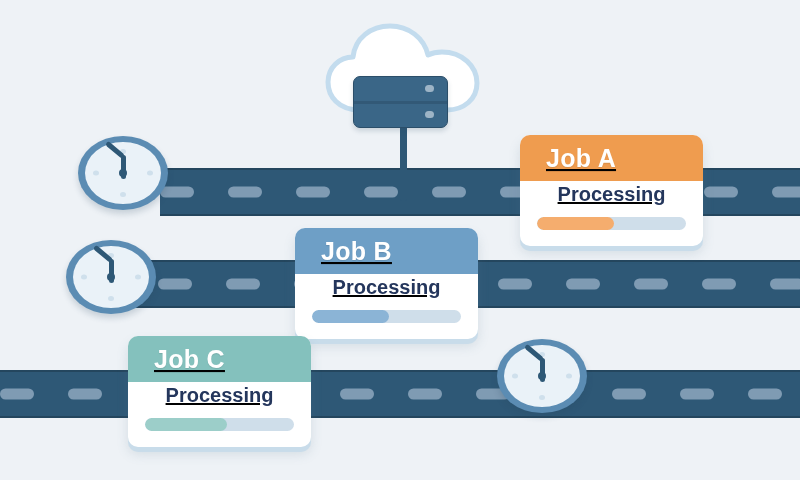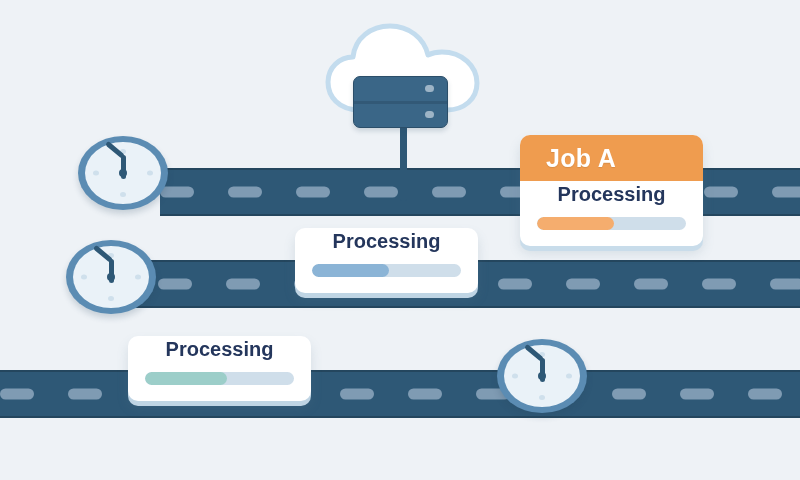--- a/index.html
+++ b/index.html
@@ -45,21 +45,21 @@
   .clock .hand{position:absolute;background:#2e5876;border-radius:3px;transform-origin:bottom center;}
   .clock .hour{width:5px;height:24px;left:50%;top:13px;margin-left:-2.5px;}
   .clock .minute{width:5px;height:22px;left:50%;top:15px;margin-left:-2.5px;
         transform-origin:top center;transform:rotate(130deg);}
   .clock .cap{position:absolute;left:50%;top:50%;width:8px;height:8px;margin:-4px 0 0 -4px;
         border-radius:50%;background:#2e5876;}
 
   
   .card{position:absolute;width:183px;border-radius:10px;background:#ffffff;
         box-shadow:0 5px 0 0 rgba(199,219,234,.95), 0 7px 12px rgba(90,120,145,.18);
-        overflow:hidden;}
+        overflow:hidden;text-decoration:underline;}
   .card .hdr{height:46px;display:flex;align-items:center;padding:0 0 0 26px;box-sizing:border-box;}
   .card .hdr-title{color:#ffffff;font-size:25px;font-weight:bold;letter-spacing:.3px;
         text-shadow:0 1px 1px rgba(0,0,0,.10);}
   .card .body{padding:2px 17px 16px 17px;}
   .card .status{color:#24365c;font-size:20px;font-weight:bold;text-align:center;margin-bottom:11px;}
   .card .track{height:13px;border-radius:7px;background:#cfdeea;overflow:hidden;}
   .card .fill{height:100%;border-radius:7px;}
 
   .card-a .hdr{background:#ef9c4f;}
   .card-a .fill{background:#f5ad6e;}
@@ -180,29 +180,35 @@
     </div>
     <div class="body">
       <div class="status">Processing</div>
       <div class="track">
         <div class="fill" style="width:52%"></div>
       </div>
     </div>
   </div>
 
   <div class="card card-b" style="left:295px;top:228px;">
+    <div class="hdr">
+      <span class="hdr-title">Job B</span>
+    </div>
     <div class="body">
       <div class="status">Processing</div>
       <div class="track">
         <div class="fill" style="width:52%"></div>
       </div>
     </div>
   </div>
 
   <div class="card card-c" style="left:128px;top:336px;">
+    <div class="hdr">
+      <span class="hdr-title">Job C</span>
+    </div>
     <div class="body">
       <div class="status">Processing</div>
       <div class="track">
         <div class="fill" style="width:55%"></div>
       </div>
     </div>
   </div>
 
 </div>
 

